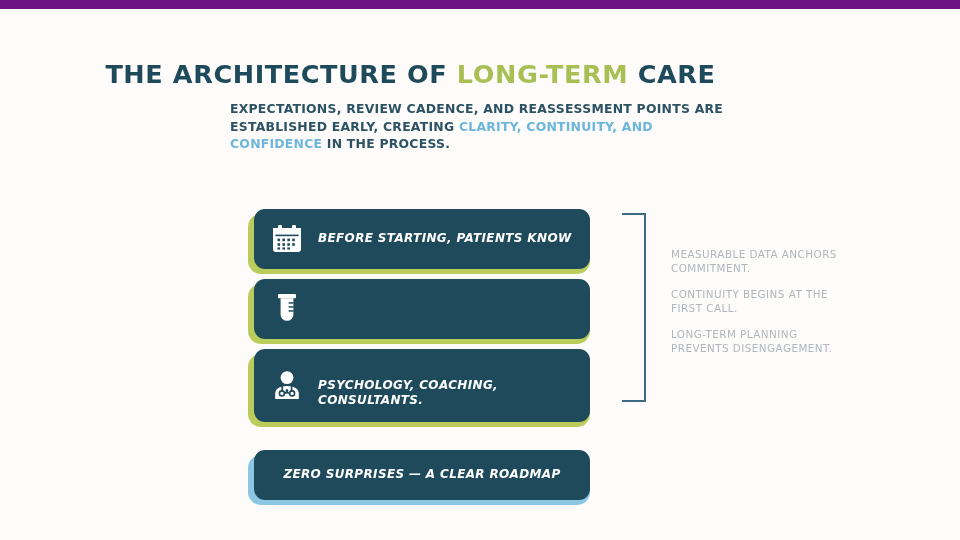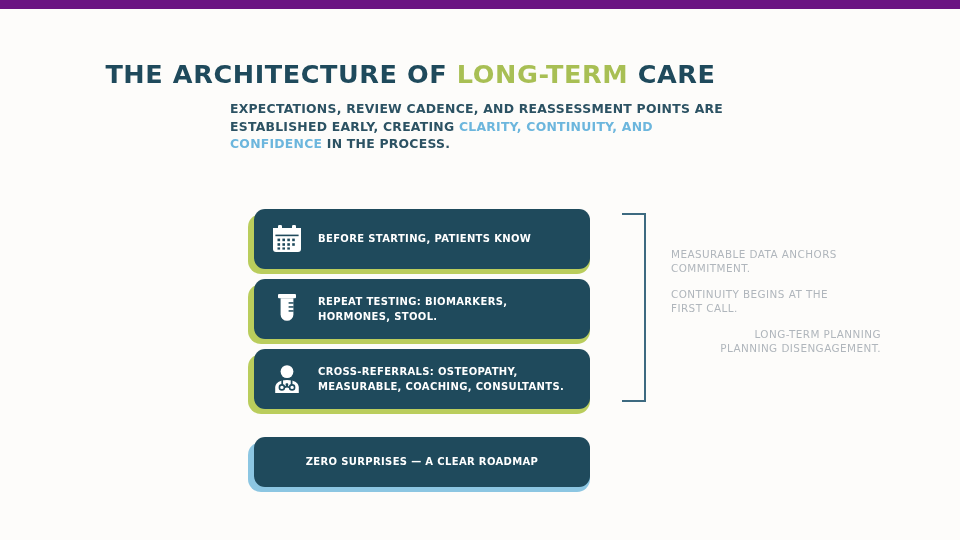--- a/index.html
+++ b/index.html
@@ -72,25 +72,26 @@
 
   .card-icon {
     flex:0 0 auto;
     width:34px; height:34px;
     margin-right:14px;
     display:flex; align-items:center; justify-content:center;
   }
   .card-icon svg { display:block; }
 
   .card-text {
-    font-size:10px;
+    font-size:12px;
     font-weight:bold;
     line-height:15.5px;
     letter-spacing:0.35px;
     color:#ffffff;
+    font-style:italic;
   }
   .card.centered .card-text { line-height:15.5px; }
 
   .spacer { height:18px; }
 
   
   .bracket {
     position:absolute;
     left:622px; top:204px;
     width:24px; height:189px;
@@ -111,21 +112,21 @@
   
   .notes { position:absolute; left:671px; top:239px; width:210px; }
   .note {
     font-size:10.4px;
     font-weight:normal;
     line-height:13.5px;
     letter-spacing:0.45px;
     color:#b0b6bc;
     margin-bottom:13px;
   }
-  .note:last-child { margin-bottom:1px;text-align:right; }
+  .note:last-child { margin-bottom:1px; }
 </style>
 </head>
 <body>
 
 <div class="top-bar"></div>
 
 <div class="stage">
 
   <div class="title">
     <span>THE ARCHITECTURE OF </span><span class="accent">LONG-TERM</span><span> CARE</span>
@@ -176,45 +177,41 @@
           <svg width="26" height="30" viewBox="0 0 26 30">
             <rect x="4" y="0" width="18" height="4.2" rx="1" fill="#ffffff"></rect>
             <path d="M6.6 4.2 h12.8 v16.2 a6.4 6.4 0 0 1 -12.8 0 z" fill="#ffffff"></path>
             <g fill="#1f4a5c">
               <rect x="14.6" y="8.2" width="5" height="1.5"></rect>
               <rect x="14.6" y="12.2" width="5" height="1.5"></rect>
               <rect x="14.6" y="16.2" width="5" height="1.5"></rect>
             </g>
           </svg>
         </div>
-        <div class="card-text">
-          <span>REPEAT TESTING: BIOMARKERS,</span><br>
-          <span>HORMONES, STOOL.</span>
-        </div>
       </div>
     </div>
 
     <div class="card-wrap">
       <div class="card-accent"></div>
       <div class="card">
         <div class="card-icon">
           <svg width="30" height="30" viewBox="0 0 30 30">
             <circle cx="15" cy="7.6" r="6.4" fill="#ffffff"></circle>
             <path d="M3.2 29 v-5.4 c0-4.6 4.4-7.6 11.8-7.6 s11.8 3 11.8 7.6 V29 z" fill="#ffffff"></path>
             <g fill="none" stroke="#1f4a5c" stroke-width="1.7" stroke-linecap="round">
               <path d="M10.2 16.6 v4.0 a2.6 2.6 0 0 0 5.2 0 v-0.4"></path>
               <path d="M19.6 16.6 v4.0 a2.6 2.6 0 0 1 -5.2 0 v-0.4"></path>
             </g>
             <circle cx="9.9" cy="23.4" r="2.5" fill="#ffffff" stroke="#1f4a5c" stroke-width="1.6"></circle>
             <circle cx="20.1" cy="23.4" r="2.5" fill="#ffffff" stroke="#1f4a5c" stroke-width="1.6"></circle>
           </svg>
         </div>
         <div class="card-text">
-          <span>CROSS-REFERRALS: OSTEOPATHY,</span><br>
-          <span>MEASURABLE, COACHING, CONSULTANTS.</span>
+          <br>
+          <span>PSYCHOLOGY, COACHING, CONSULTANTS.</span>
         </div>
       </div>
     </div>
 
     <div class="spacer"></div>
 
     <div class="card-wrap blue">
       <div class="card-accent"></div>
       <div class="card centered">
         <div class="card-text">
@@ -235,17 +232,17 @@
     <div class="note">
       <span>MEASURABLE DATA ANCHORS</span><br>
       <span>COMMITMENT.</span>
     </div>
     <div class="note">
       <span>CONTINUITY BEGINS AT THE</span><br>
       <span>FIRST CALL.</span>
     </div>
     <div class="note">
       <span>LONG-TERM PLANNING</span><br>
-      <span>PLANNING DISENGAGEMENT.</span>
+      <span>PREVENTS DISENGAGEMENT.</span>
     </div>
   </div>
 
 </div>
 
 </body></html>

